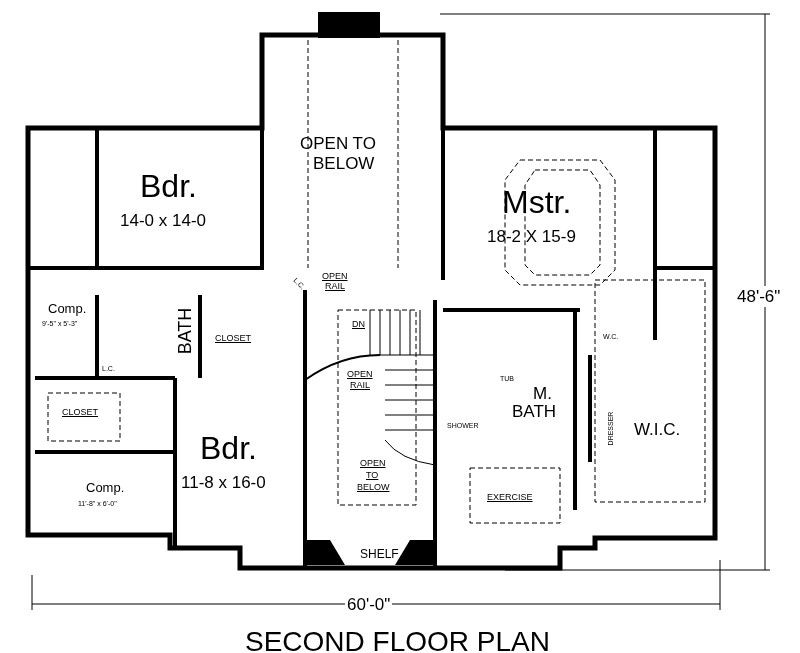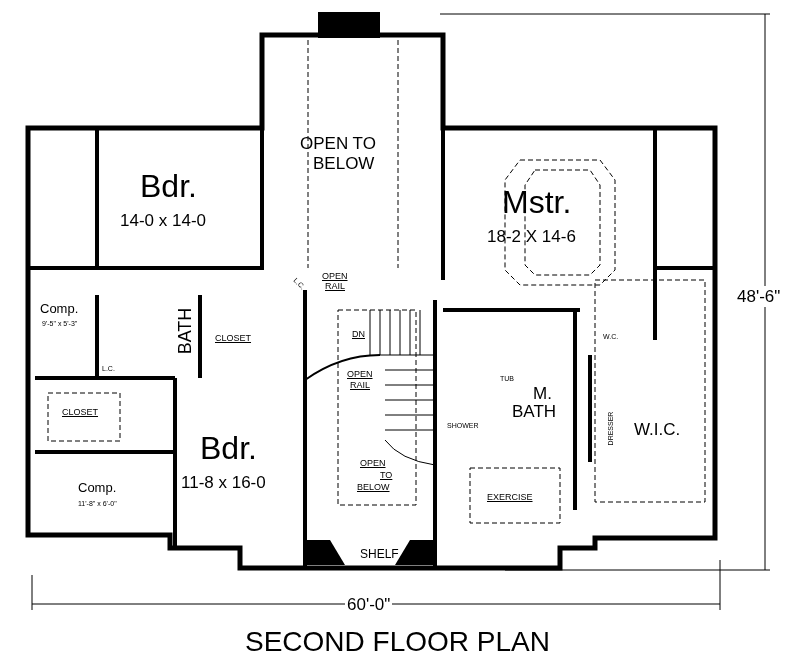--- a/index.html
+++ b/index.html
@@ -3,21 +3,21 @@
 <meta charset="utf-8">
 <style>
   html, body { margin:0; padding:0; background:#ffffff; }
   body { width:800px; height:653px; position:relative; overflow:hidden; font-family:"Liberation Sans", sans-serif; color:#000; }
   svg.plan { position:absolute; left:0; top:0; width:800px; height:653px; }
   .lbl { position:absolute; white-space:nowrap; line-height:1; color:#000; text-align:center; }
   .big { font-size:32px; }
   .dim { font-size:17px; }
   .sm { font-size:9px;text-decoration:underline; }
   .xs { font-size:7px; }
-  .md { font-size:12px; }
+  .md { font-size:12px;margin-left:8px; }
   .title { font-size:28px; }
 </style>
 </head>
 <body>
 
 <svg class="plan" viewBox="0 0 800 653" xmlns="http://www.w3.org/2000/svg">
   <g fill="none" stroke="#000" stroke-width="1">
 
     <g>
       <line x1="32" y1="604" x2="720" y2="604"></line>
@@ -90,43 +90,43 @@
   </g>
 </svg>
 
 <div class="lbl big" style="left:140px;top:170px;">Bdr.</div>
 <div class="lbl dim" style="left:120px;top:212px;">14-0 x 14-0</div>
 
 <div class="lbl dim" style="left:300px;top:135px;text-align:right;">OPEN TO</div>
 <div class="lbl dim" style="left:313px;top:155px;">BELOW</div>
 
 <div class="lbl big" style="left:502px;top:186px;">Mstr.</div>
-<div class="lbl dim" style="left:487px;top:228px;">18-2 X 14-6</div>
+<div class="lbl dim" style="left:487px;top:228px;">18-2 X 15-9</div>
 
 <div class="lbl md" style="left:40px;top:302px;font-size:13px;">Comp.</div>
 <div class="lbl xs" style="left:42px;top:320px;">9'-5" x 5'-3"</div>
 
 <div class="lbl" style="left:162px;top:322px;font-size:18px;transform:rotate(-90deg);transform-origin:center;">BATH</div>
 <div class="lbl sm" style="left:215px;top:334px;">CLOSET</div>
 <div class="lbl xs" style="left:102px;top:365px;">L.C.</div>
 <div class="lbl xs" style="left:293px;top:280px;transform:rotate(45deg);">L.C.</div>
 
 <div class="lbl sm" style="left:322px;top:272px;">OPEN</div>
 <div class="lbl sm" style="left:325px;top:282px;">RAIL</div>
-<div class="lbl sm" style="left:352px;top:330px;">DN</div>
+<div class="lbl sm" style="left:352px;top:320px;">DN</div>
 <div class="lbl sm" style="left:347px;top:370px;">OPEN</div>
 <div class="lbl sm" style="left:350px;top:381px;">RAIL</div>
 
 <div class="lbl sm" style="left:62px;top:408px;">CLOSET</div>
 
 <div class="lbl big" style="left:200px;top:432px;">Bdr.</div>
 <div class="lbl dim" style="left:181px;top:474px;">11-8 x 16-0</div>
 
 <div class="lbl sm" style="left:360px;top:459px;">OPEN</div>
-<div class="lbl sm" style="left:366px;top:471px;margin-left:14px;">TO</div>
+<div class="lbl sm" style="left:366px;top:471px;">TO</div>
 <div class="lbl sm" style="left:357px;top:483px;">BELOW</div>
 
 <div class="lbl md" style="left:78px;top:481px;font-size:13px;">Comp.</div>
 <div class="lbl xs" style="left:78px;top:500px;">11'-8" x 6'-0"</div>
 
 <div class="lbl xs" style="left:500px;top:375px;">TUB</div>
 <div class="lbl" style="left:533px;top:385px;font-size:17px;">M.</div>
 <div class="lbl" style="left:512px;top:403px;font-size:17px;">BATH</div>
 <div class="lbl xs" style="left:447px;top:422px;">SHOWER</div>
 <div class="lbl xs" style="left:603px;top:333px;">W.C.</div>

